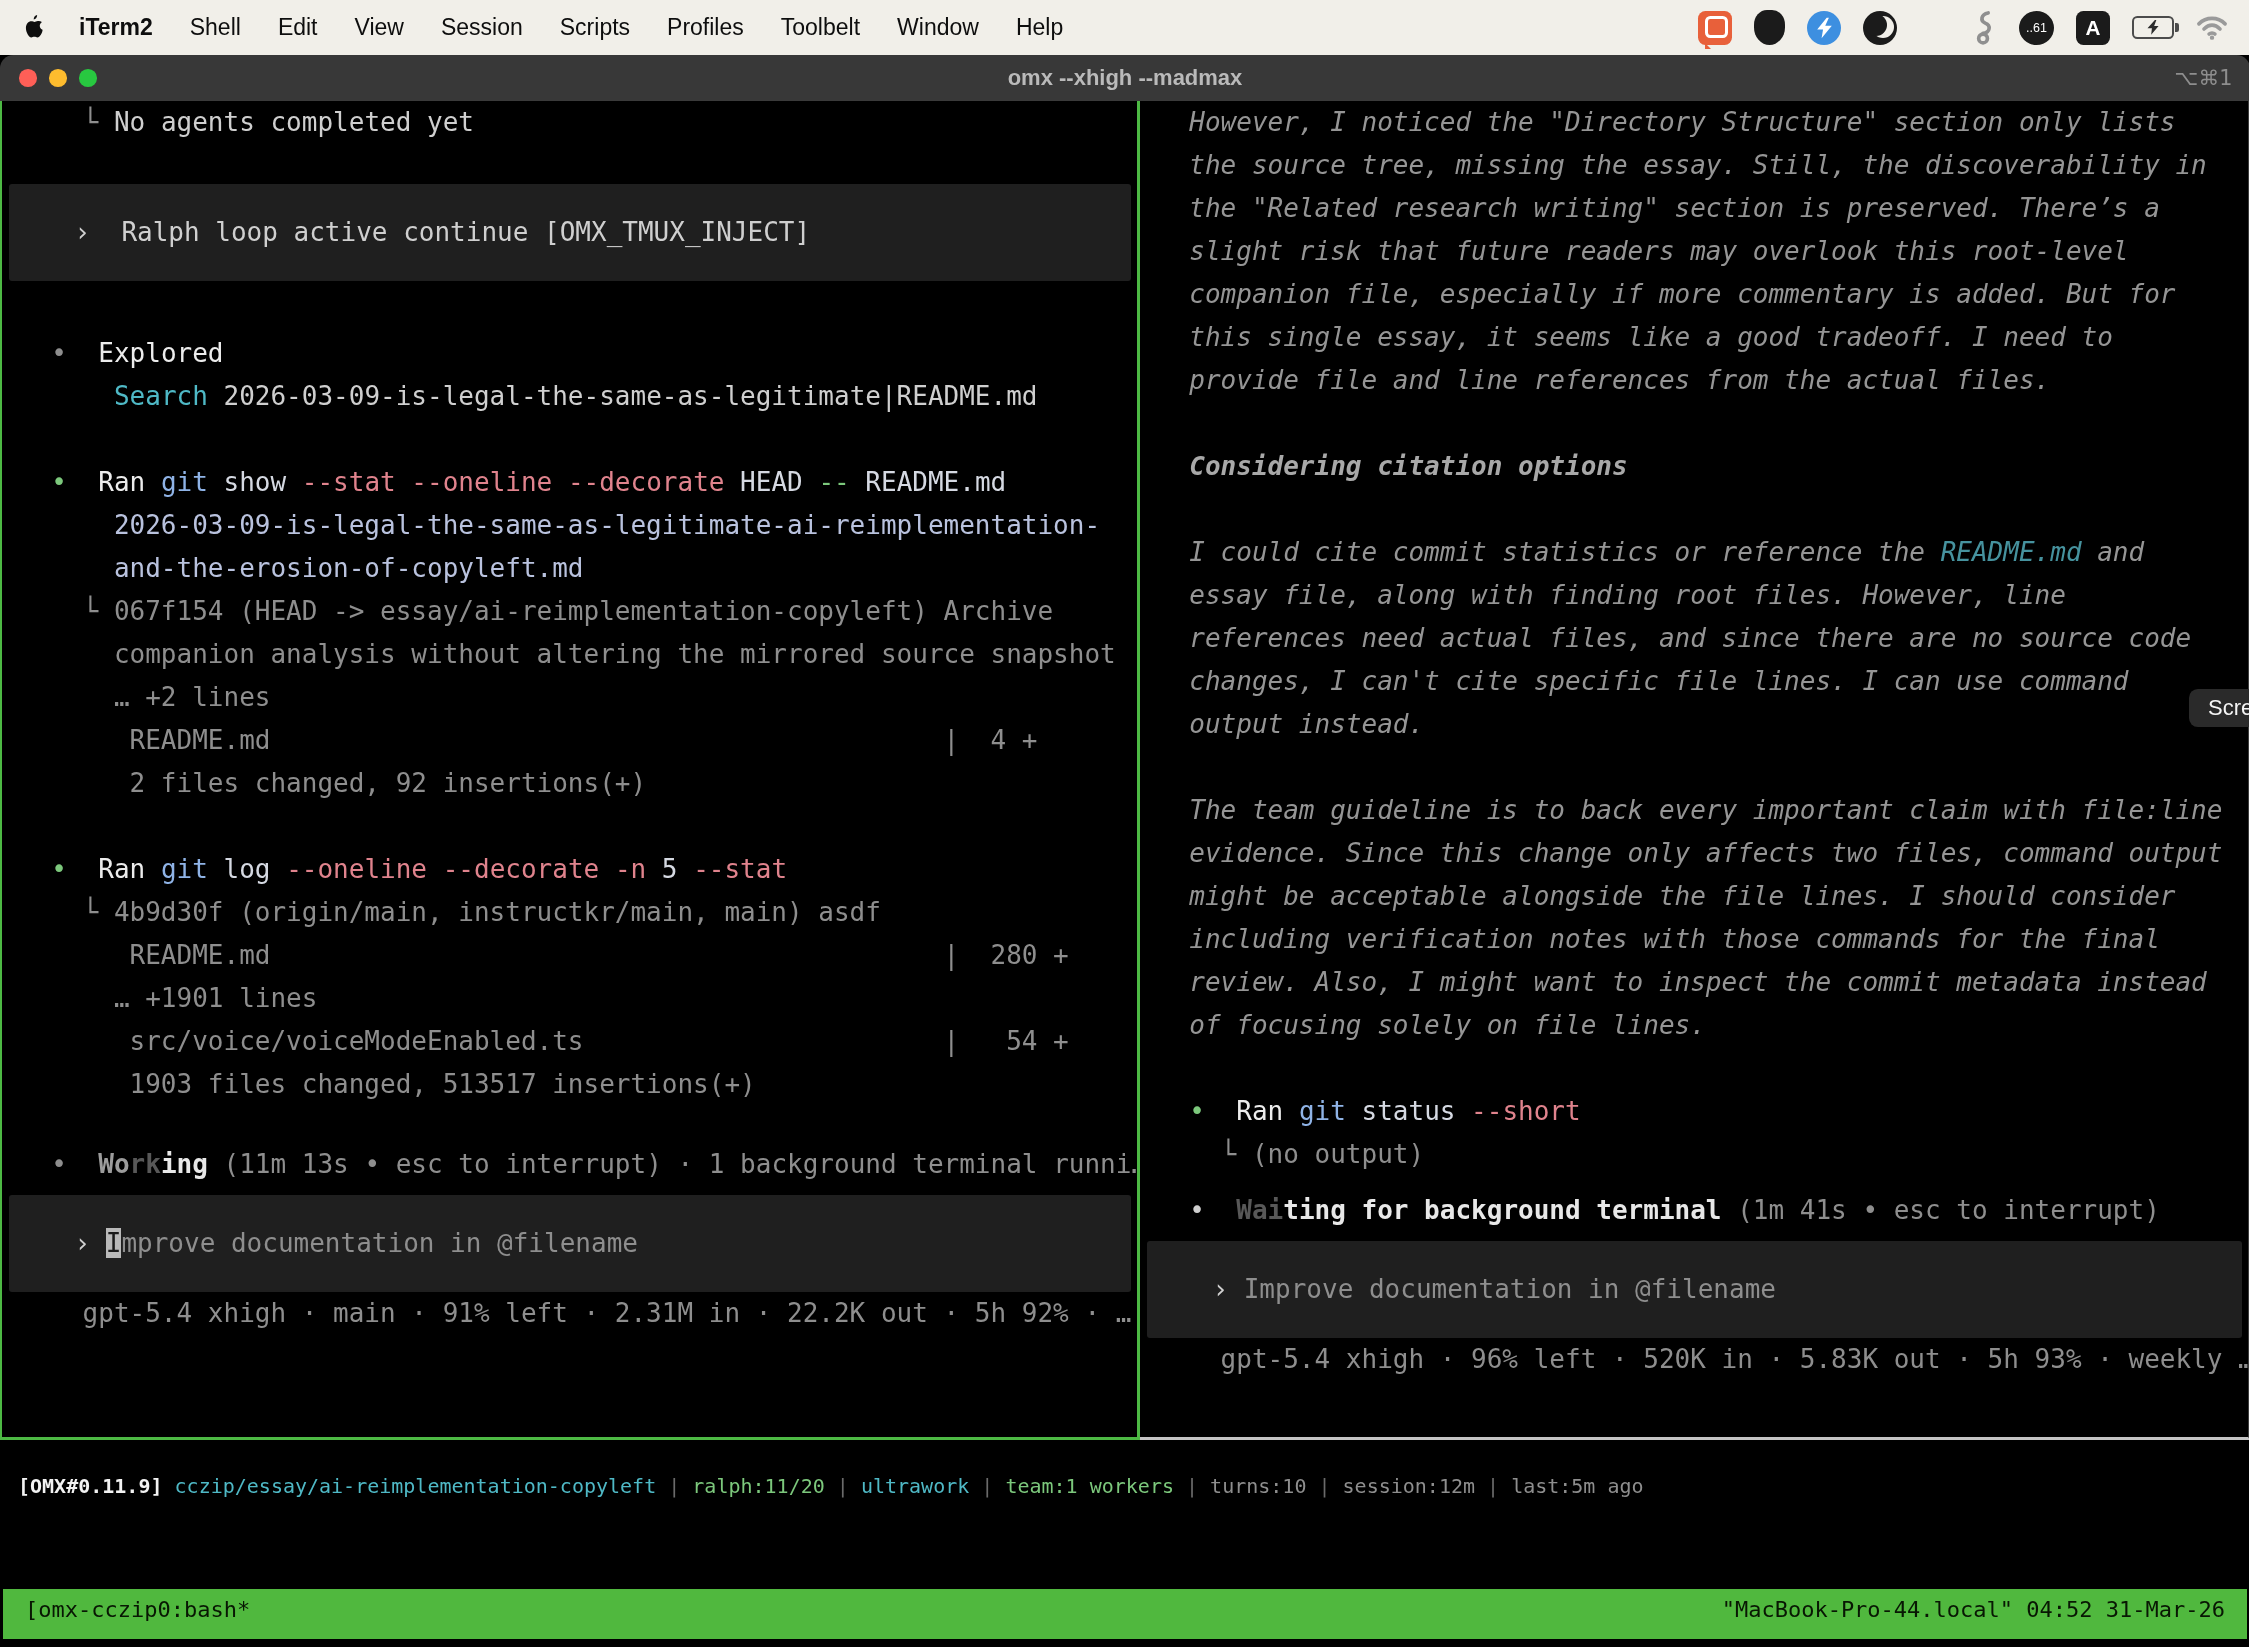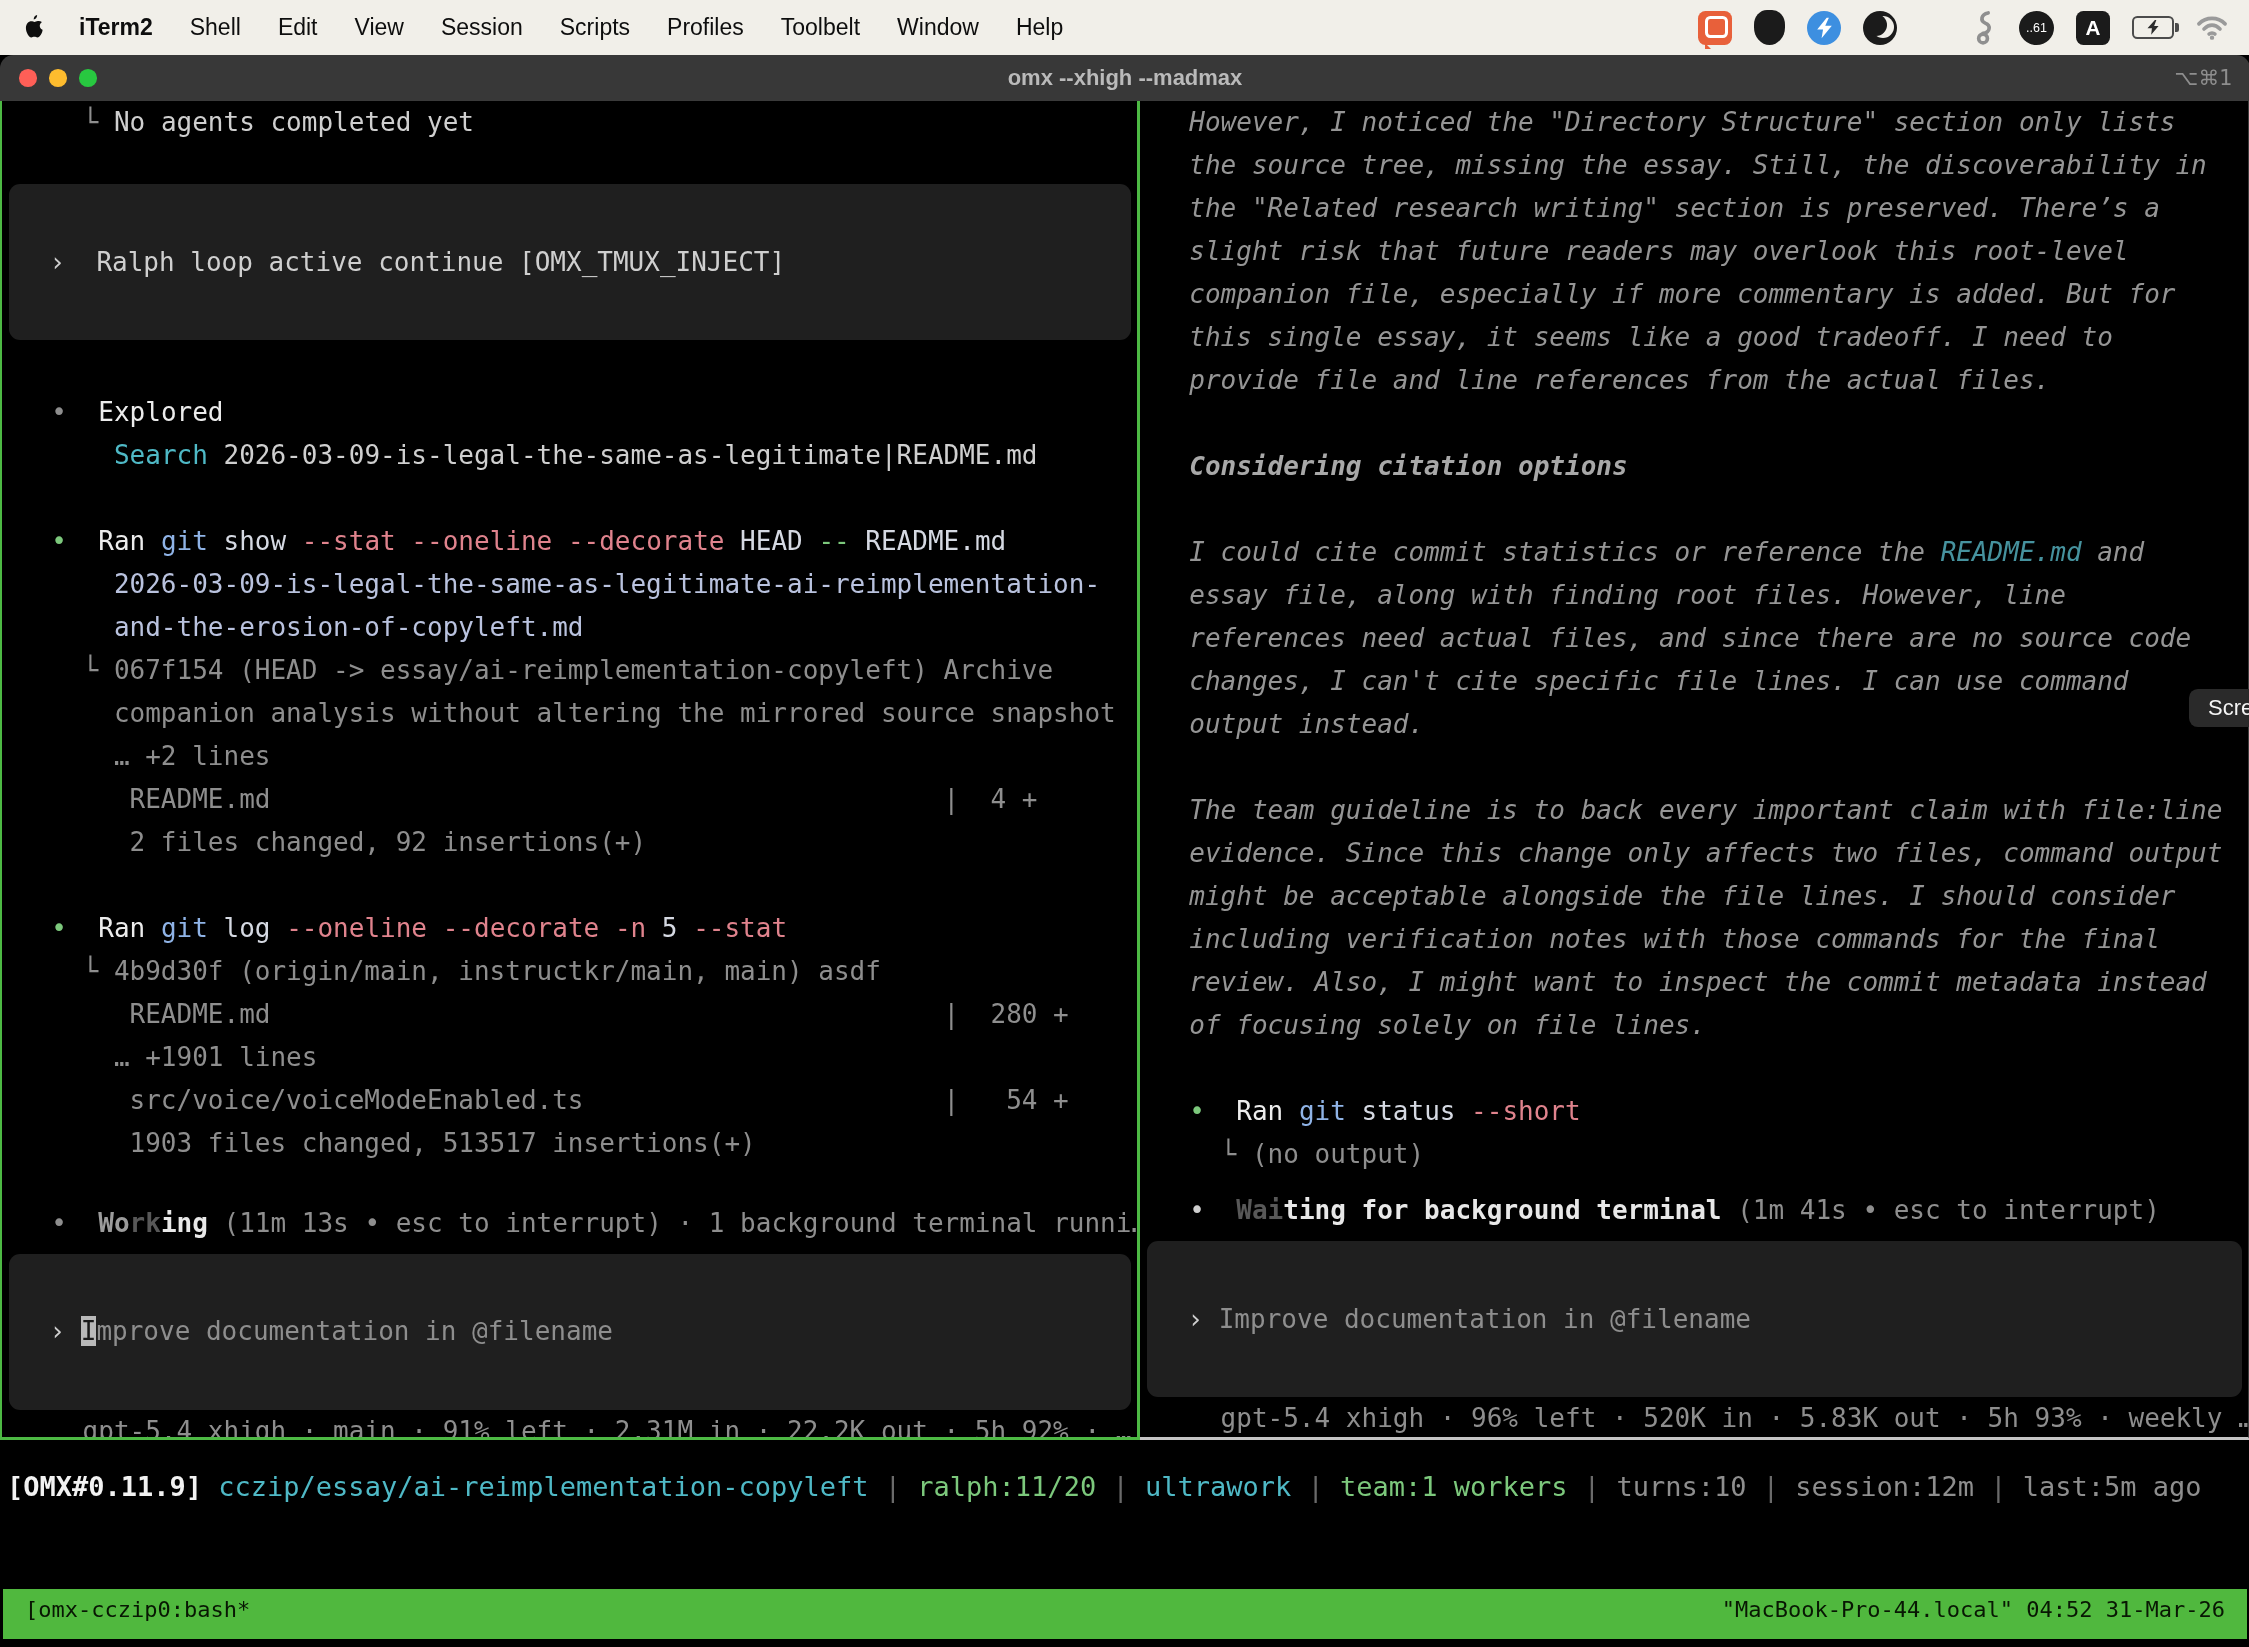--- a/index.html
+++ b/index.html
@@ -59,22 +59,22 @@
   .panes{position:absolute;top:100px;left:0;width:2250px;height:1340px;box-sizing:border-box;
      border-top:1.5px solid #3a3a3a;display:flex;background:#000;}
   .pane{position:relative;overflow:hidden;box-sizing:border-box;}
   .pane.left{width:1137px;border-left:2.2px solid var(--green-border);
      border-bottom:3px solid var(--green-border);}
   .divider{width:3px;background:var(--green-border);}
   .pane.right{flex:1;border-bottom:3px solid #c4c4c4;border-right:2.2px solid #3f3f3f;}
   .pane-inner{padding-left:13.3px;}
   .tline{height:43px;line-height:43px;font-size:26px;white-space:pre;color:#c9c9c9;margin-left:36px;}
   .gap{width:100%;}
-  .tbox{height:156px;background:#1f1f1f;margin-left:-5.9px;margin-right:5.9px;padding-left:4px;
-     display:flex;align-items:center;border-radius:11px;}
+  .tbox{height:97px;background:#1f1f1f;margin-left:-5.9px;margin-right:5.9px;padding-left:29px;
+     display:flex;align-items:center;border-radius:3px;}
   .tbox .tline{height:auto;}
 
   
   .sg-d{color:#cfcfcf;}
   .sg-g{color:#8e8e8e;}
   .sg-b{color:#ececec;font-weight:normal;}
   .sg-bl{color:var(--blue);}
   .sg-cmd{color:#d5d9e2;}
   .sg-pk{color:var(--pink);}
   .sg-cy{color:var(--cyan);}
@@ -84,22 +84,22 @@
   .sg-bi{color:#a8a8a8;font-style:italic;font-weight:bold;}
   .sg-ti{color:var(--teal-link);font-style:italic;}
   .sg-shA{color:#9c9c9c;font-weight:bold;}
   .sg-shD{color:#585858;font-weight:bold;}
   .sg-shB{color:#e8e8e8;font-weight:bold;}
   .sg-cur{background:#b9b9b9;color:#1a1a1a;}
   .sg-wb{color:#f2f2f2;font-weight:bold;}
   .sg-sep{color:#6a6a6a;}
 
   
-  .omx-status{position:absolute;top:1465px;left:7px;height:43px;line-height:43px;
-     font-size:27px;white-space:pre;}
+  .omx-status{position:absolute;top:1465px;left:18px;height:43px;line-height:43px;
+     font-size:20px;white-space:pre;}
 
   
   .tmux{position:absolute;top:1589px;left:3px;right:3px;height:50px;background:var(--tmux-green);
      color:#081703;font-size:22px;line-height:41px;display:flex;white-space:pre;
      padding:0 22px;box-sizing:border-box;}
   .tmux-right{margin-left:auto;}
 
   
   .tooltip{position:absolute;top:689px;left:2189px;width:118px;height:38px;background:#2a2a2a;
      border-radius:8.9px;color:#f5f5f5;font-family:"Liberation Sans",sans-serif;font-size:22px;

